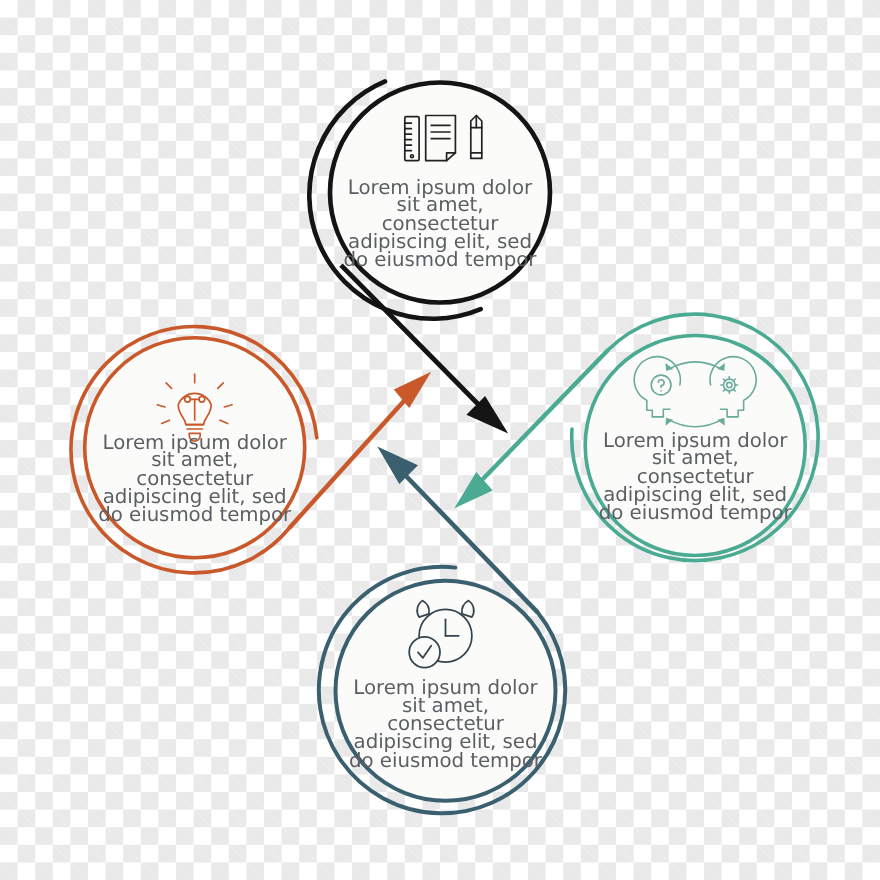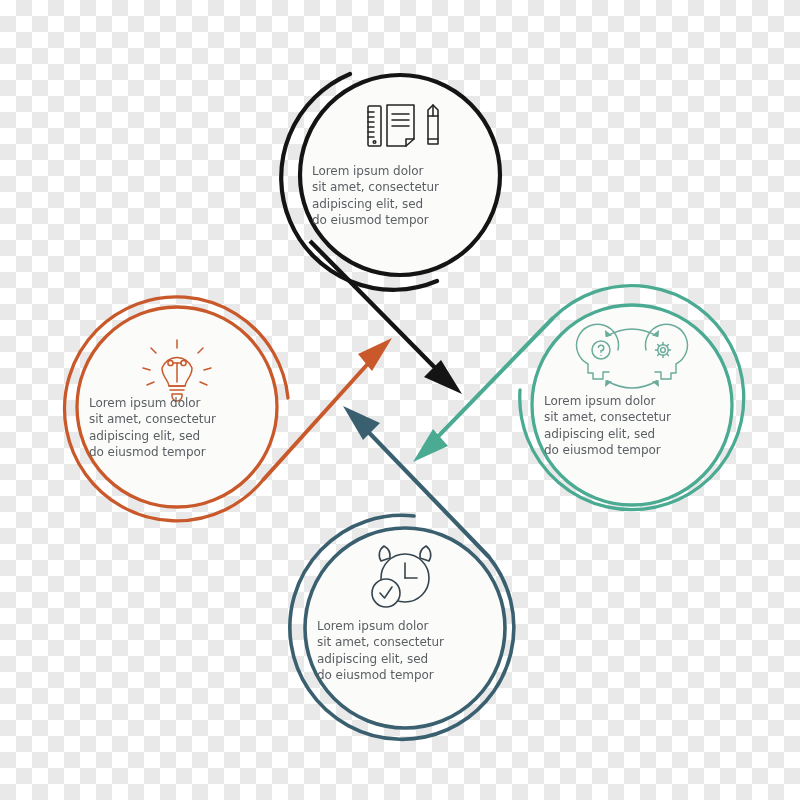--- a/index.html
+++ b/index.html
@@ -12,23 +12,23 @@
       linear-gradient(45deg,#e9e9e9 25%,transparent 25%,transparent 75%,#e9e9e9 75%);
     background-size:32px 32px;
     background-position:0 0,16px 16px;
     overflow:hidden;
   }
   #stage{position:relative;width:800px;height:800px;}
   #canvas{position:absolute;left:0;top:0;width:800px;height:800px;}
 
   .node-text{
     position:absolute;
-    text-align:left;
+    text-align:center;
     color:#5b5f63;
-    font-size:12px;
+    font-size:18px;
     line-height:16.4px;
     letter-spacing:-0.05px;
     width:176px;
     pointer-events:none;
     white-space:pre-line;
   }
 </style>
 </head>
 <body>
 

